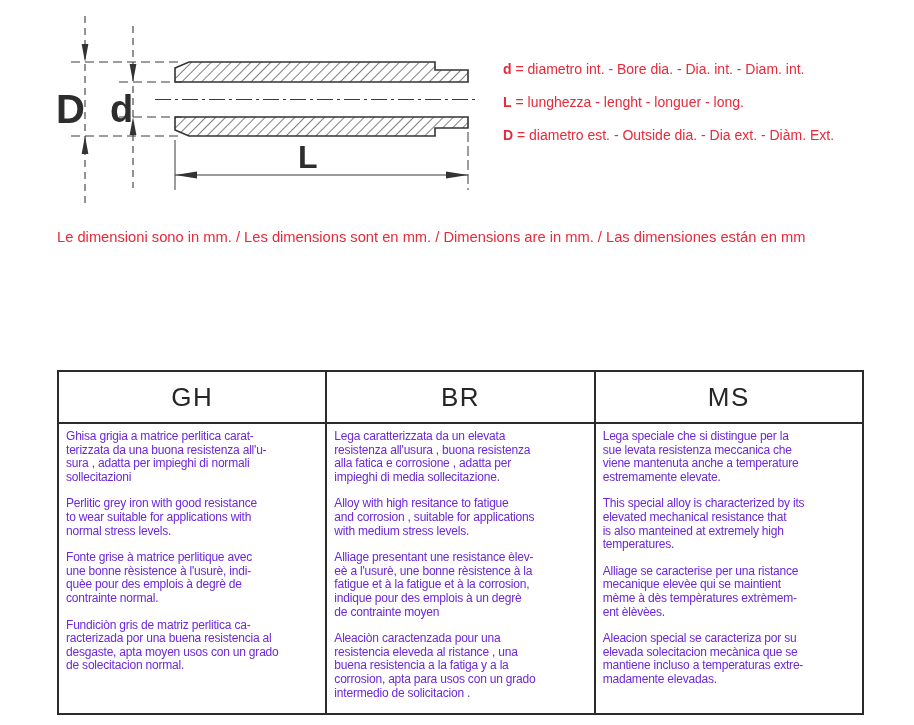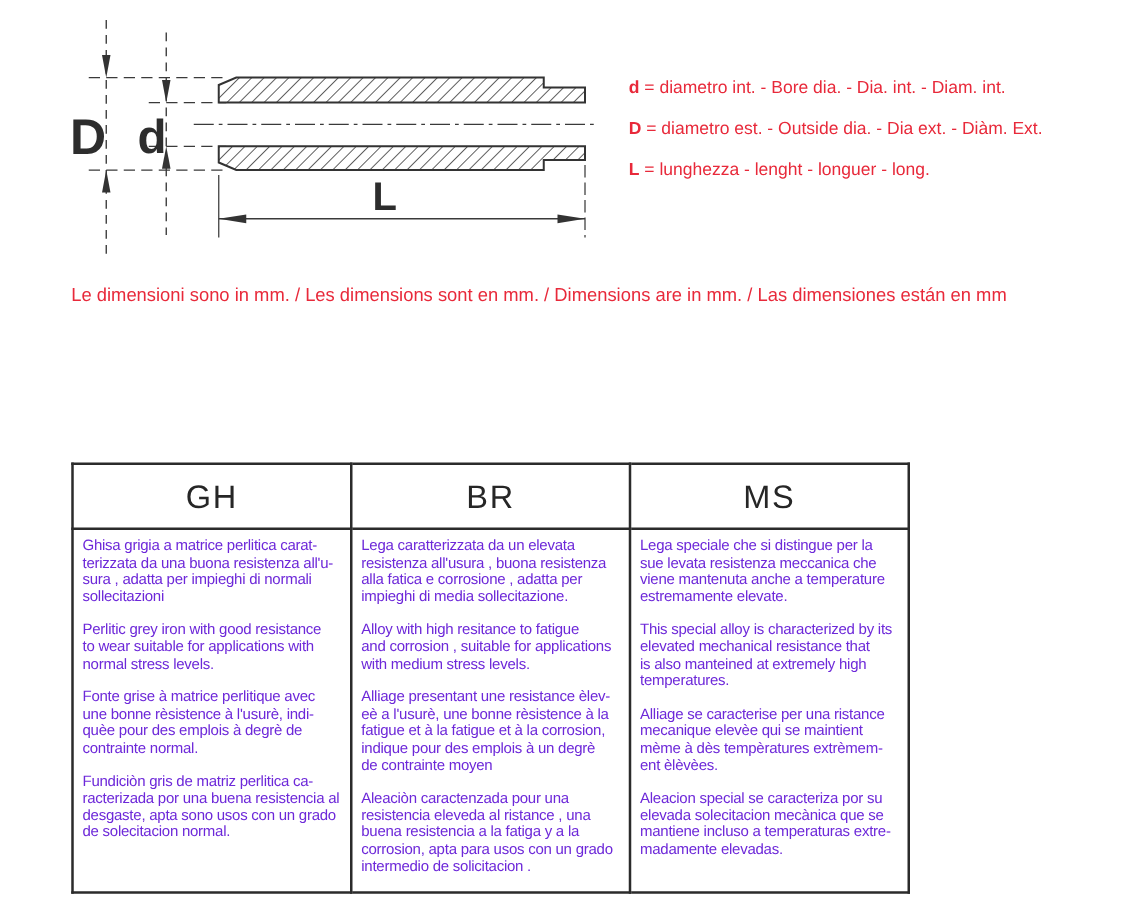--- a/index.html
+++ b/index.html
@@ -17,21 +17,21 @@
   .legend-line b { font-weight:700; }
 
   
   .note {
     position:absolute; left:57px; top:228px; font-size:15px; line-height:17px;
     color:#e8293a; white-space:nowrap; transform:scaleX(0.98); transform-origin:0 50%;
   }
 
   
   table.materials {
-    position:absolute; left:57px; top:370px; width:671px;
+    position:absolute; left:57px; top:370px; width:807px;
     border-collapse:collapse; table-layout:fixed;
   }
   table.materials th, table.materials td { border:2px solid #2b2b2b; background:#ffffff; }
   table.materials th {
     height:48px; font-size:26px; font-weight:400; letter-spacing:1.5px;
     color:#262626; text-align:center; vertical-align:middle;
   }
   table.materials td { height:279px; vertical-align:top; padding:6px 5px 0 7px; }
   .para {
     margin:0 0 13px 0; font-size:12px; line-height:13.6px; letter-spacing:-0.2px;
@@ -75,22 +75,22 @@
     <polygon points="120,165 142,161.5 142,168.5" fill="#333333"></polygon>
     <polygon points="413,165 391,161.5 391,168.5" fill="#333333"></polygon>
 
     <text x="1" y="113" font-size="40" font-weight="bold" fill="#2d2d2d" font-family="Liberation Sans, DejaVu Sans, sans-serif">D</text>
     <text x="55" y="112" font-size="38" font-weight="bold" fill="#2d2d2d" font-family="Liberation Sans, DejaVu Sans, sans-serif">d</text>
     <text x="243" y="158" font-size="32" font-weight="bold" fill="#2d2d2d" font-family="Liberation Sans, DejaVu Sans, sans-serif">L</text>
   </svg>
 
   <div class="legend">
     <p class="legend-line"><b>d</b> <span>= diametro int. - Bore dia. - Dia. int. - Diam. int.</span></p>
+    <p class="legend-line"><b>L</b> <span>= lunghezza - lenght - longuer - long.</span></p>
     <p class="legend-line"><b>D</b> <span>= diametro est. - Outside dia. - Dia ext. - Diàm. Ext.</span></p>
-    <p class="legend-line"><b>L</b> <span>= lunghezza - lenght - longuer - long.</span></p>
   </div>
 
   <div class="note">Le dimensioni sono in mm. / Les dimensions sont en mm. / Dimensions are in mm. / Las dimensiones están en mm</div>
 
   <table class="materials">
     <thead>
       <tr>
         <th>GH</th>
         <th>BR</th>
         <th>MS</th>
@@ -105,21 +105,21 @@
 sollecitazioni</p>
           <p class="para">Perlitic grey iron with good resistance
 to wear suitable for applications with
 normal stress levels.</p>
           <p class="para">Fonte grise à matrice perlitique avec
 une bonne rèsistence à l'usurè, indi-
 quèe pour des emplois à degrè de
 contrainte normal.</p>
           <p class="para">Fundiciòn gris de matriz perlitica ca-
 racterizada por una buena resistencia al
-desgaste, apta sono usos con un grado
+desgaste, apta moyen usos con un grado
 de solecitacion normal.</p>
         </td>
         <td>
           <p class="para">Lega caratterizzata da un elevata
 resistenza all'usura , buona resistenza
 alla fatica e corrosione , adatta per
 impieghi di media sollecitazione.</p>
           <p class="para">Alloy with high resitance to fatigue
 and corrosion , suitable for applications
 with medium stress levels.</p>

